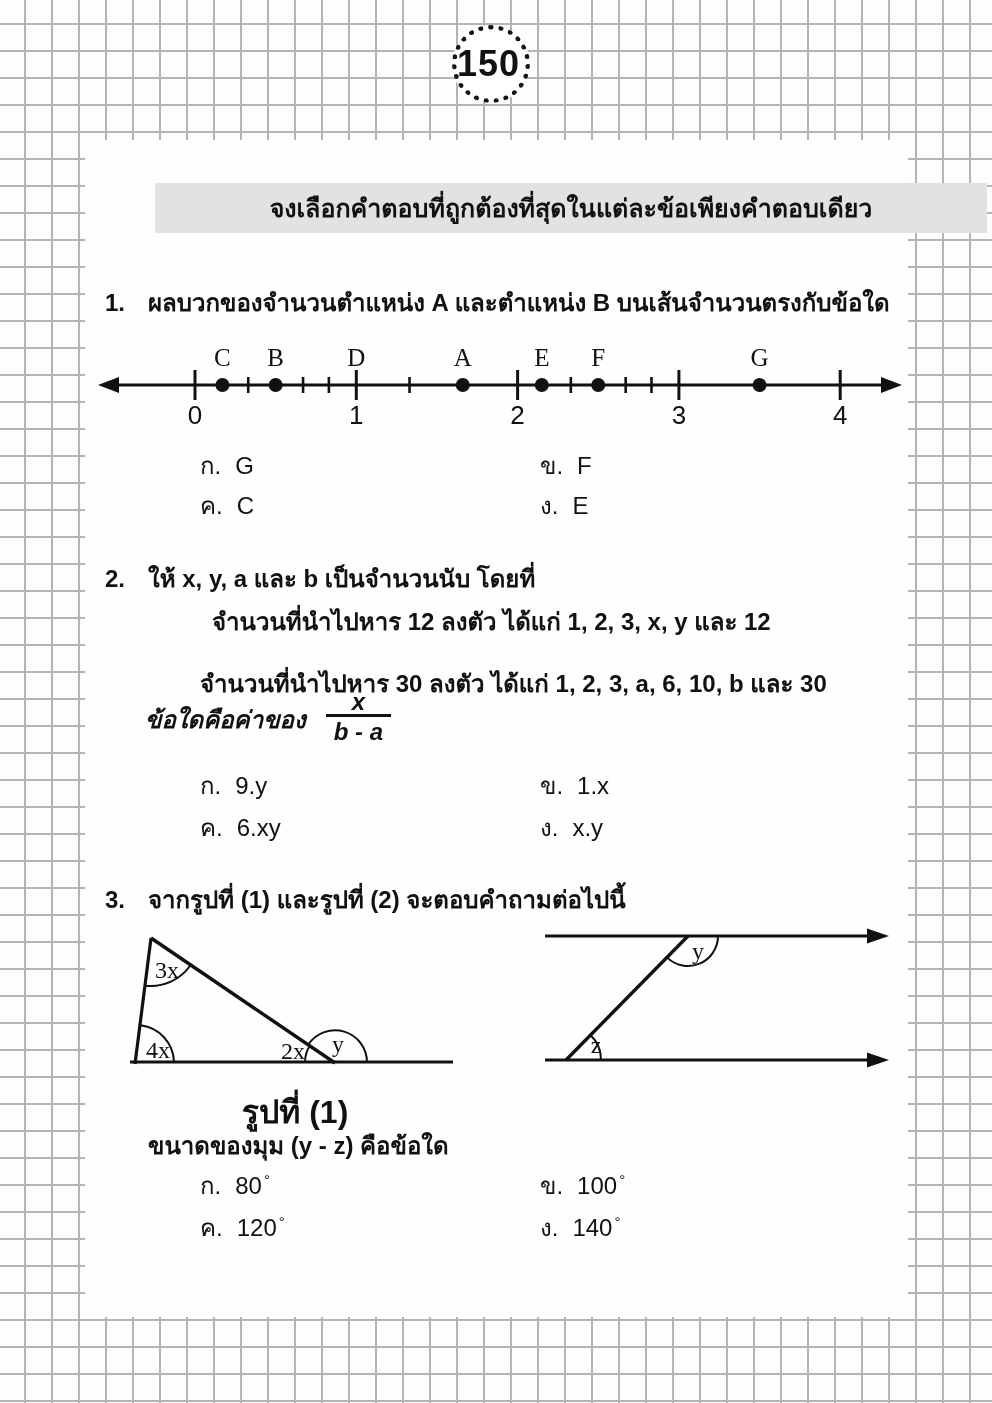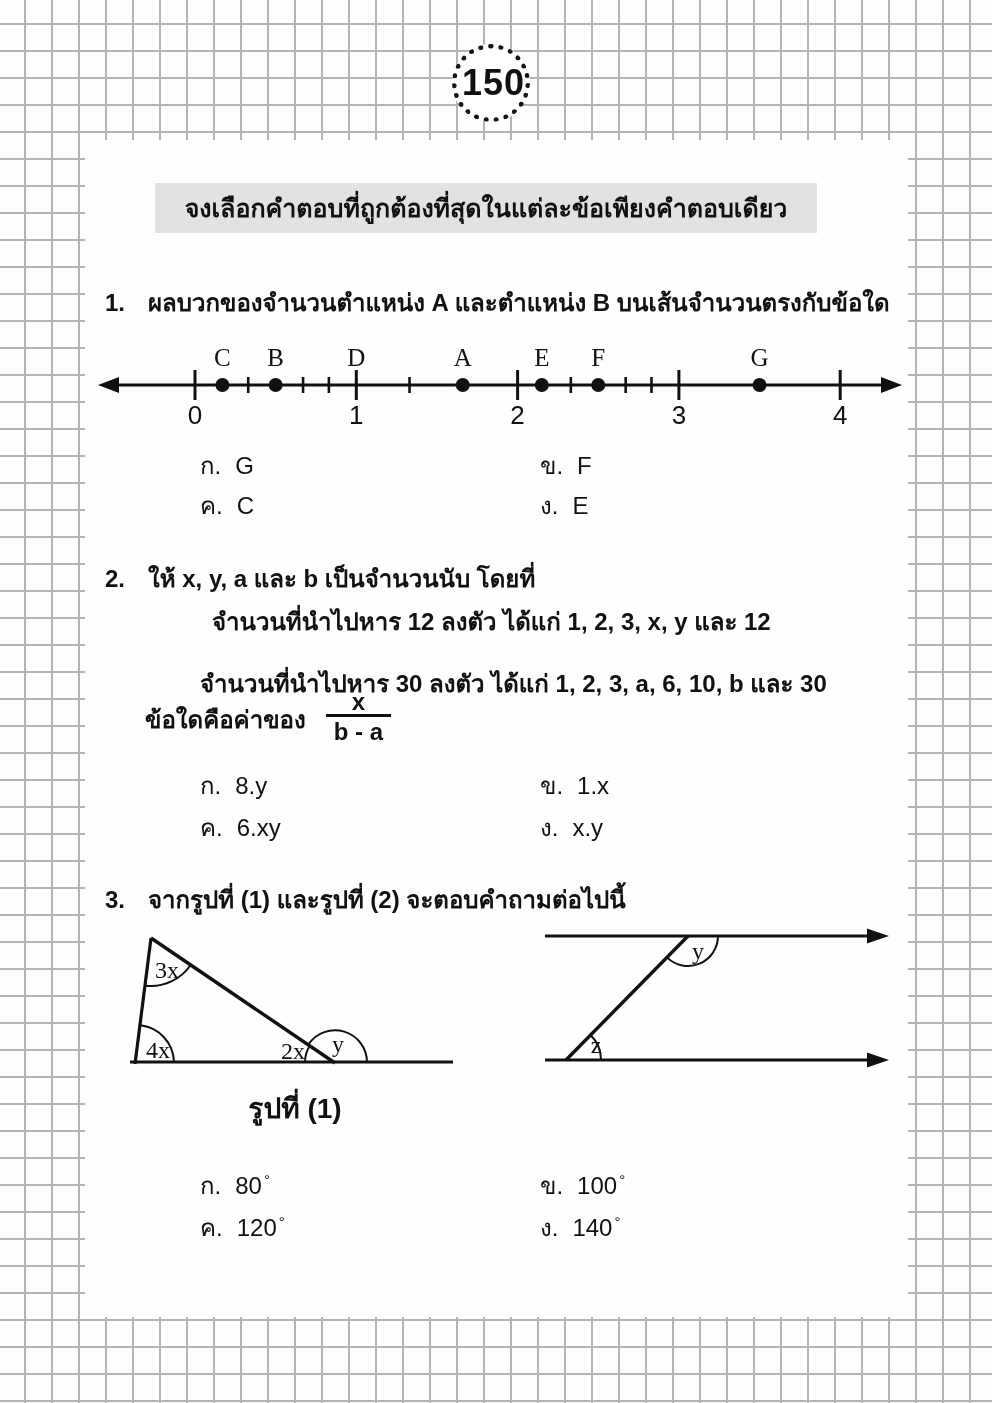--- a/index.html
+++ b/index.html
@@ -13,27 +13,27 @@
     background-size:27px 27px;
     background-position:-3px -4px;
     font-family:"Liberation Sans","DejaVu Sans",sans-serif;
     color:#111;
   }
   .content-box {
     position:absolute; left:85px; top:140px; width:823px; height:1177px;
     background:#fefefe; border-radius:8px;
   }
   .badge {
-    position:absolute; left:452px; top:44px; width:78px; height:78px;
+    position:absolute; left:452px; top:25px; width:78px; height:78px;
     background:#fff; border:5px dotted #141414; border-radius:50%;
-    display:flex; align-items:center; justify-content:flex-end;
+    display:flex; align-items:center; justify-content:flex-start;
     font-size:36px; font-weight:bold; letter-spacing:1px;
   }
   .instruction {
-    position:absolute; left:155px; top:183px; width:662px; height:50px;
+    position:absolute; left:155px; top:183px; width:832px; height:50px;
     background:#e2e2e2; display:flex; align-items:center; justify-content:center;
     font-weight:bold; font-size:25px; white-space:nowrap;
   }
   .abs { position:absolute; }
   .q-head { display:flex; font-weight:bold; font-size:24px; line-height:1.35; }
   .q-num { width:43px; flex:0 0 43px; }
   .bold-line { font-weight:bold; font-size:24px; line-height:1.35; }
   .choice-row {
     position:absolute; left:200px; width:660px; display:flex;
     font-size:24px; font-weight:400; line-height:1.3;
@@ -41,21 +41,21 @@
   .choice-col1 { width:340px; flex:0 0 340px; display:flex; }
   .choice-col2 { display:flex; }
   .c-label { margin-right:14px; }
   sup.deg { font-size:15px; vertical-align:super; line-height:0; margin-left:2px; }
   .fraction {
     display:inline-flex; flex-direction:column; align-items:center;
     vertical-align:middle; margin-left:20px; font-weight:bold; transform:translateY(-4px);
   }
   .fraction .fr-num { line-height:1.05; padding:0 8px; }
   .fraction .fr-den { border-top:3px solid #111; line-height:1.15; padding:1px 8px 0; }
-  .caption { position:absolute; width:220px; text-align:center; font-weight:bold; font-size:28px; }
+  .caption { position:absolute; width:220px; text-align:center; font-weight:bold; font-size:32px; }
   svg { position:absolute; overflow:visible; }
   svg text.serif { font-family:"Liberation Serif","DejaVu Serif",serif; }
   svg text.sans  { font-family:"Liberation Sans","DejaVu Sans",sans-serif; }
 </style>
 </head>
 <body>
 
 <div class="page">
 
   <div class="content-box"></div>
@@ -129,31 +129,31 @@
       <span>E</span>
     </span>
   </div>
 
   <div class="abs q-head" style="left:105px; top:563px; width:800px;">
     <span class="q-num">2.</span>
     <span>ให้ x, y, a และ b เป็นจำนวนนับ โดยที่</span>
   </div>
   <div class="abs bold-line" style="left:212px; top:606px;">จำนวนที่นำไปหาร 12 ลงตัว ได้แก่ 1, 2, 3, x, y และ 12</div>
   <div class="abs bold-line" style="left:200px; top:668px;">จำนวนที่นำไปหาร 30 ลงตัว ได้แก่ 1, 2, 3, a, 6, 10, b และ 30</div>
-  <div class="abs bold-line" style="left:145px; top:693px;">
+  <div class="abs bold-line" style="left:145px; top:693px;font-style:italic;">
     <span>ข้อใดคือค่าของ</span><span class="fraction">
         <span class="fr-num">x</span>
         <span class="fr-den">b - a</span>
       </span>
   </div>
 
   <div class="choice-row" style="top:770px;">
     <span class="choice-col1">
       <span class="c-label">ก.</span>
-      <span>8.y</span>
+      <span>9.y</span>
     </span>
     <span class="choice-col2">
       <span class="c-label">ข.</span>
       <span>1.x</span>
     </span>
   </div>
   <div class="choice-row" style="top:812px;">
     <span class="choice-col1">
       <span class="c-label">ค.</span>
       <span>6.xy</span>
@@ -190,20 +190,21 @@
     <polygon points="354,132 332,124.5 332,139.5" fill="#111"></polygon>
     <path d="M 31 132 L 153 8" stroke="#111" stroke-width="3.4" fill="none"></path>
     <path d="M 132 29.4 A 30 30 0 0 0 183 8" stroke="#111" stroke-width="2" fill="none"></path>
     <path d="M 55.5 107 A 35 35 0 0 1 66 132" stroke="#111" stroke-width="2" fill="none"></path>
     <text class="serif" x="163" y="31" font-size="24" text-anchor="middle" fill="#111">y</text>
     <text class="serif" x="61" y="125" font-size="24" text-anchor="middle" fill="#111">z</text>
   </svg>
 
   <div class="caption" style="left:185px; top:1086px;">รูปที่ (1)</div>
 
+  <div class="abs bold-line" style="left:148px; top:1130px;">ขนาดของมุม (y - z) คือข้อใด</div>
 
   <div class="choice-row" style="top:1170px;">
     <span class="choice-col1">
       <span class="c-label">ก.</span>
       <span><span>80</span><sup class="deg">°</sup></span>
     </span>
     <span class="choice-col2">
       <span class="c-label">ข.</span>
       <span><span>100</span><sup class="deg">°</sup></span>
     </span>

